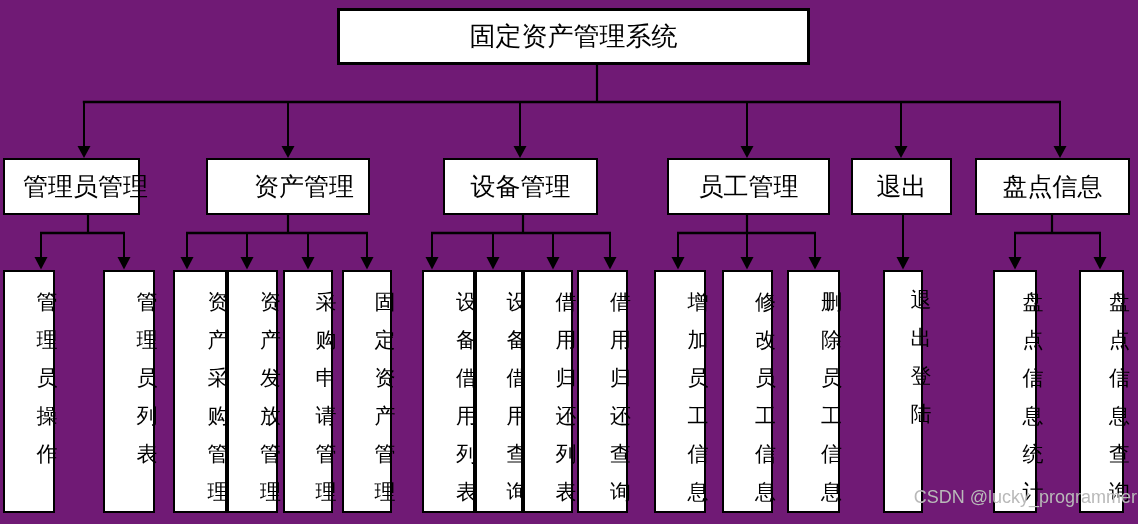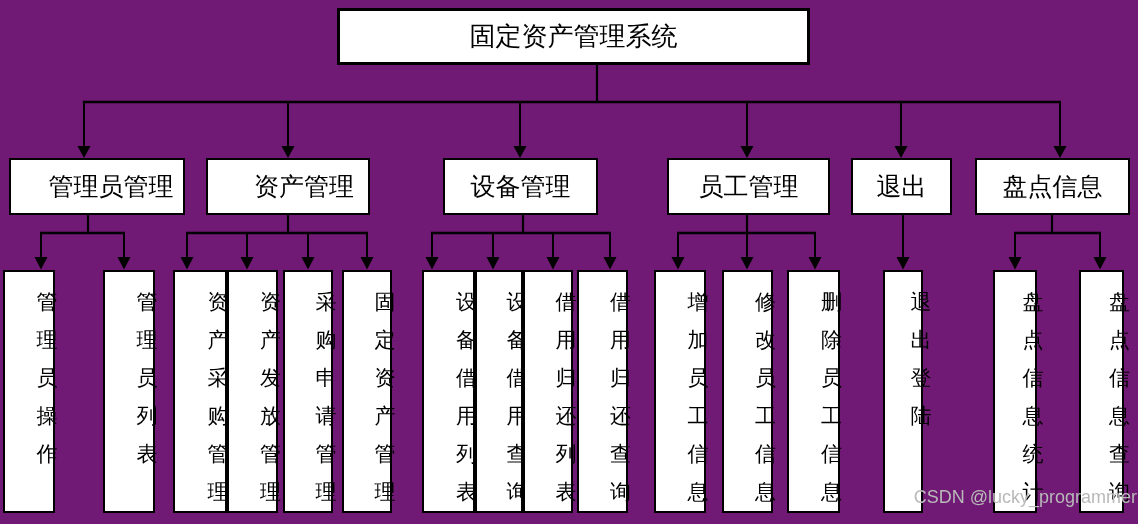--- a/index.html
+++ b/index.html
@@ -106,21 +106,21 @@
       <polygon points="896.5,257 909.5,257 903,269.5"></polygon>
       <polygon points="1008.5,257 1021.5,257 1015,269.5"></polygon>
         <polygon points="1093.5,257 1106.5,257 1100,269.5"></polygon>
     </g>
   </svg>
 
   <div class="box root-box node">
     <span>固定资产管理系统</span>
   </div>
 
-  <div class="box branch-box node" style="left:9px;width:176px;padding-left:28px;">
+  <div class="box branch-box node" style="left:3px;width:137px;padding-left:28px;">
       <span>管理员管理</span>
     </div>
   <div class="box branch-box node" style="left:206px;width:164px;padding-left:32px;">
       <span>资产管理</span>
     </div>
   <div class="box branch-box node" style="left:443px;width:155px;">
       <span>设备管理</span>
     </div>
   <div class="box branch-box node" style="left:667px;width:163px;">
       <span>员工管理</span>
@@ -168,21 +168,21 @@
   <div class="box leaf-box node" style="left:654px;width:52px;">
       <div class="vtext">增加员工信息</div>
     </div>
   <div class="box leaf-box node" style="left:722px;width:51px;">
       <div class="vtext">修改员工信息</div>
     </div>
   <div class="box leaf-box node" style="left:787px;width:53px;">
       <div class="vtext">删除员工信息</div>
     </div>
 
-  <div class="box leaf-box node" style="left:883px;width:35px;">
+  <div class="box leaf-box node" style="left:883px;width:35px;font-family:Liberation Mono, monospace;">
       <div class="vtext">退出登陆</div>
     </div>
 
   <div class="box leaf-box node" style="left:993px;width:44px;">
       <div class="vtext">盘点信息统计</div>
     </div>
   <div class="box leaf-box node" style="left:1079px;width:45px;">
       <div class="vtext">盘点信息查询</div>
     </div>
 

